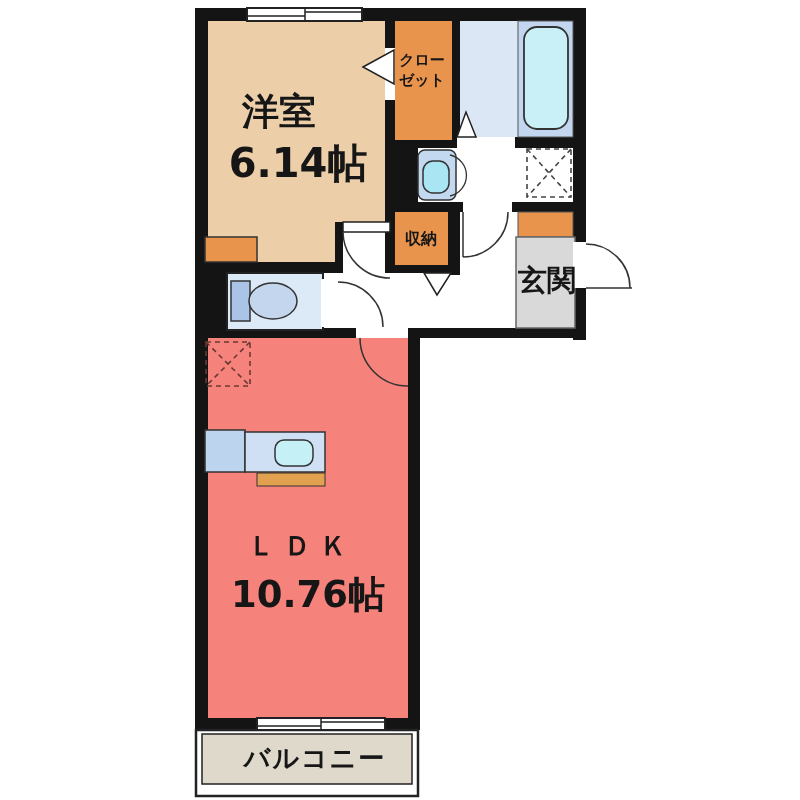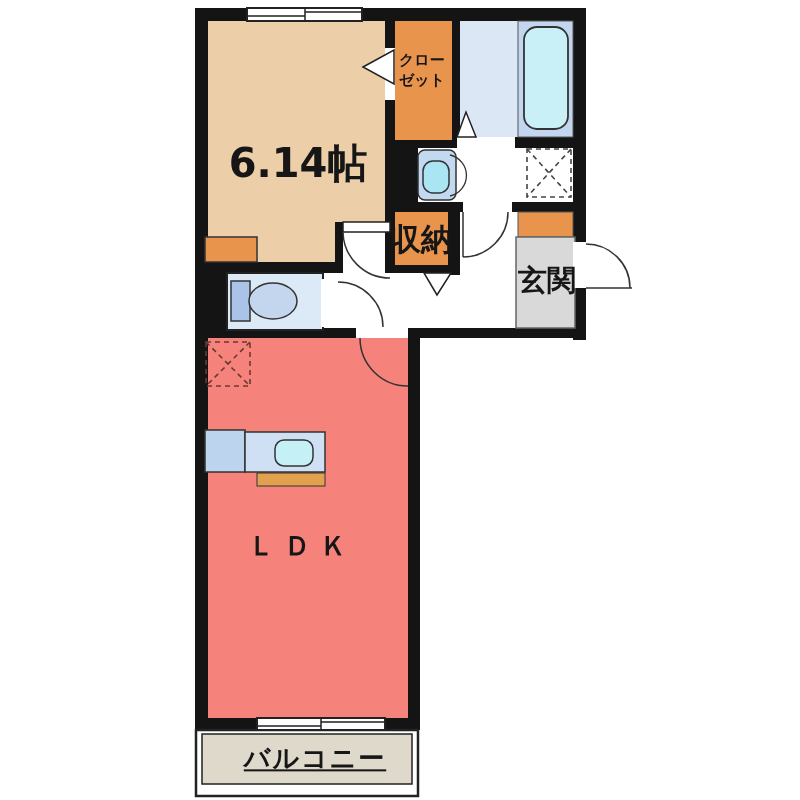--- a/index.html
+++ b/index.html
@@ -6,31 +6,31 @@
   body{width:800px;height:800px;font-family:"DejaVu Sans",sans-serif;}
   .plan{position:relative;width:800px;height:800px;background:#fff;overflow:hidden;}
   .plan svg{position:absolute;left:0;top:0;}
   .lbl{
     position:absolute;
     transform:translate(-50%,-50%);
     font-weight:700;
     color:#161616;
     white-space:nowrap;
     line-height:1.05;
-    text-align:left;
+    text-align:center;
     letter-spacing:0;
   }
   .lbl-yoshitsu{left:279px;top:112px;font-size:37px;}
   .lbl-yoshitsu-area{left:298px;top:163px;font-size:40px;}
   .lbl-closet{left:422px;top:70px;font-size:15px;line-height:20px;}
-  .lbl-storage{left:421px;top:239px;font-size:31px;}
+  .lbl-storage{left:421px;top:239px;font-size:16px;}
   .lbl-entrance{left:547px;top:280px;font-size:29px;}
   .lbl-ldk{left:302px;top:546px;font-size:27px;letter-spacing:9px;}
   .lbl-ldk-area{left:308px;top:595px;font-size:37px;}
-  .lbl-balcony{left:315px;top:759px;font-size:26px;letter-spacing:2px;text-decoration:underline;}
+  .lbl-balcony{left:315px;top:759px;font-size:26px;letter-spacing:2px;}
 </style>
 </head>
 <body>
 
 <div class="plan">
 <svg width="800" height="800" viewBox="0 0 800 800">
 
   <g>
     <rect x="195" y="8" width="391" height="13" fill="#141414"></rect>
     <rect x="195" y="8" width="13" height="265" fill="#141414"></rect>
@@ -128,22 +128,24 @@
 
     <rect x="205" y="430" width="40" height="42" stroke="#333" stroke-width="1.5" fill="#bdd4ee"></rect>
     <rect x="245" y="432" width="80" height="40" stroke="#333" stroke-width="1.5" fill="#cfdff4"></rect>
     <rect x="275" y="440" width="38" height="26" rx="9" stroke="#333" stroke-width="1.5" fill="#c4f0f6"></rect>
     <rect x="257" y="473" width="68" height="13" stroke="#333" stroke-width="1" fill="#e2a14e"></rect>
 
     <rect x="205" y="237" width="52" height="25" stroke="#333" stroke-width="1.5" fill="#e8944d"></rect>
   </g>
 </svg>
 
+  <div class="lbl lbl-yoshitsu">洋室</div>
   <div class="lbl lbl-yoshitsu-area">6.14帖</div>
   <div class="lbl lbl-closet">
     <div>クロー</div>
     <div>ゼット</div>
   </div>
   <div class="lbl lbl-storage">収納</div>
   <div class="lbl lbl-entrance">玄関</div>
   <div class="lbl lbl-ldk">ＬＤＫ</div>
+  <div class="lbl lbl-ldk-area">10.76帖</div>
   <div class="lbl lbl-balcony">バルコニー</div>
 </div>
 
 </body></html>

